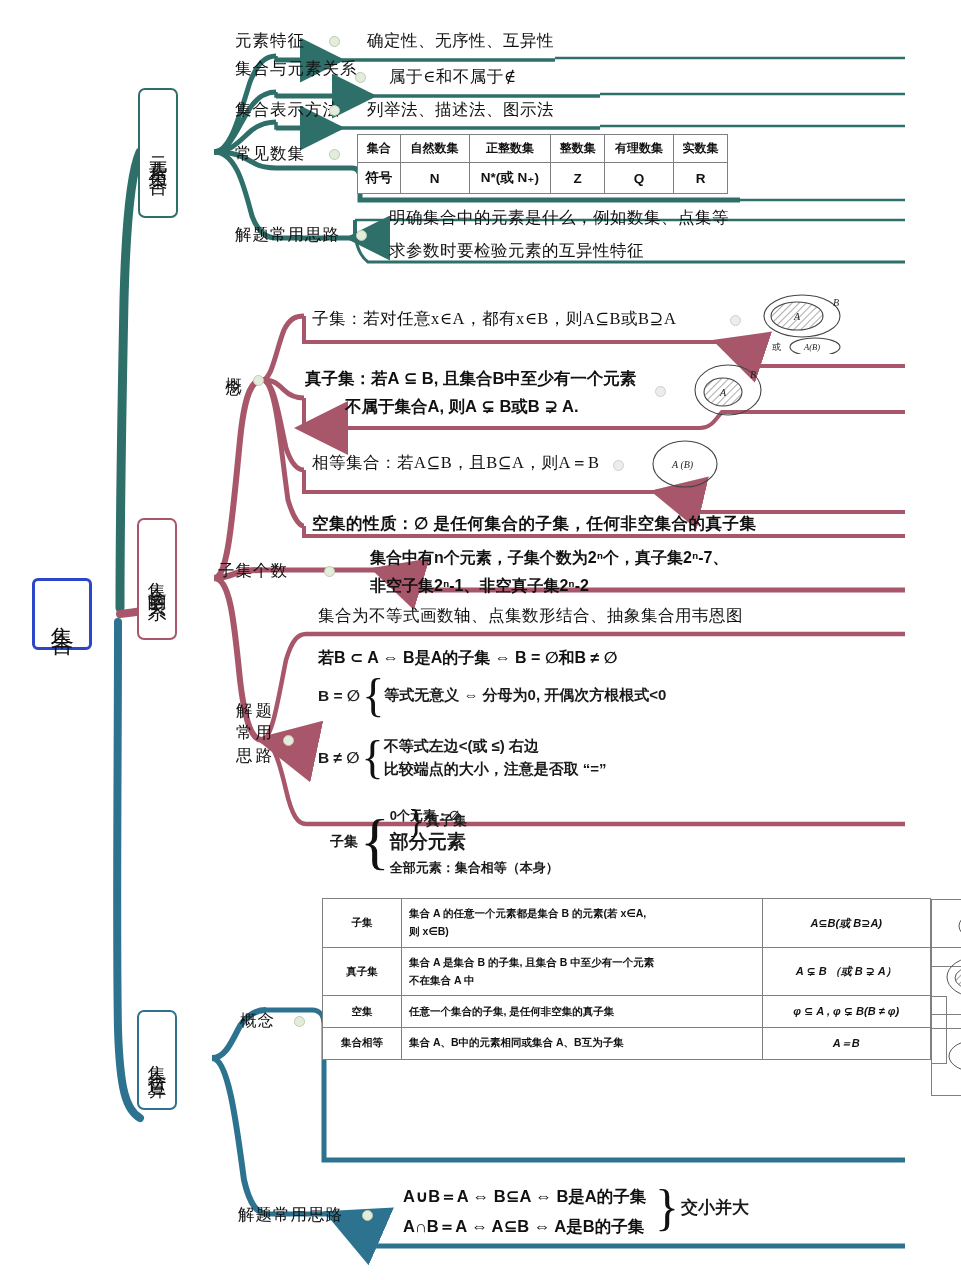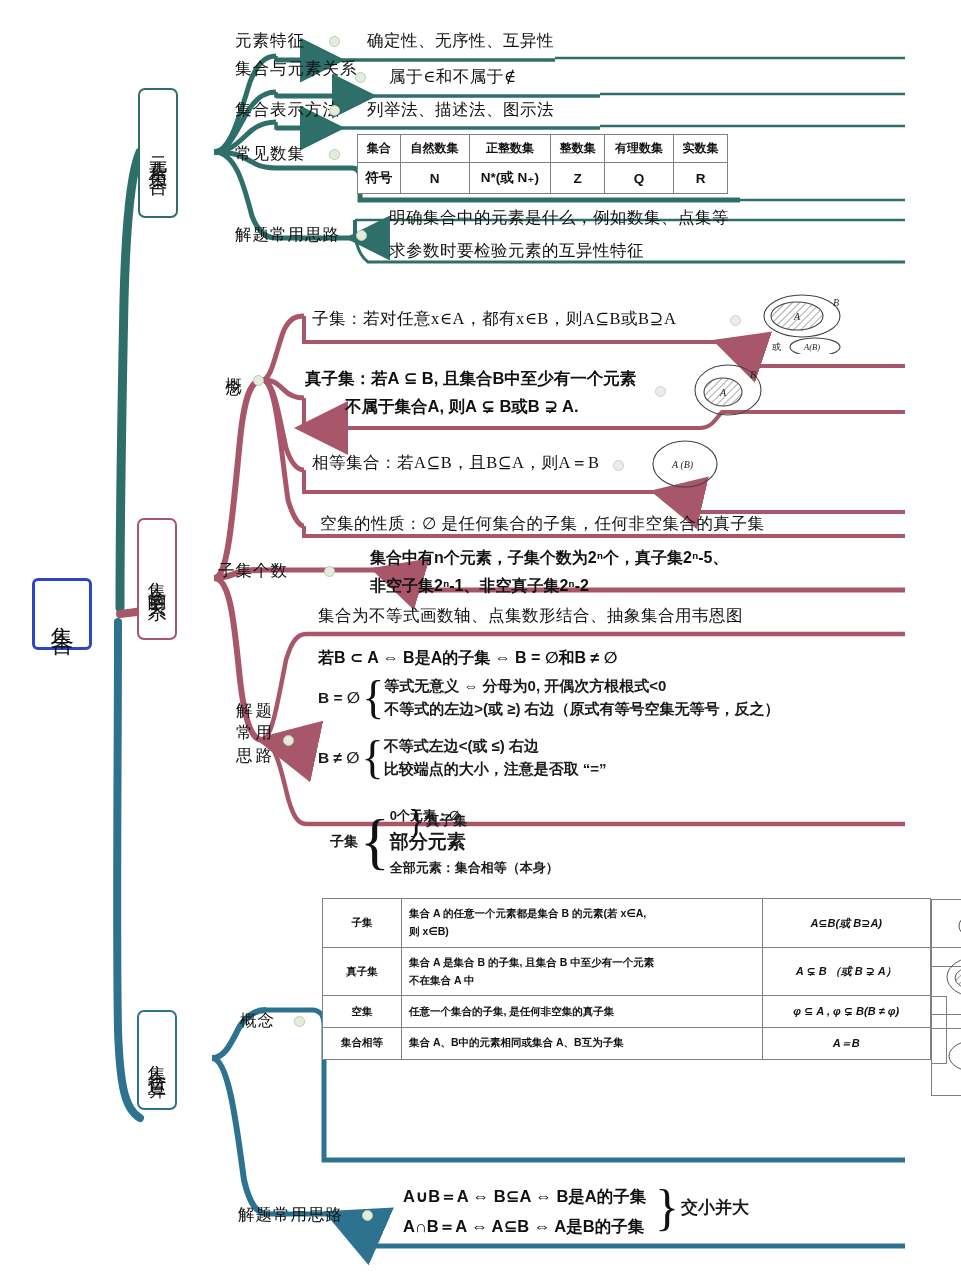--- a/index.html
+++ b/index.html
@@ -202,21 +202,21 @@
   <div class="leaf" style="left:312px;top:308px;">子集：若对任意x∈A，都有x∈B，则A⊆B或B⊇A</div>
   <div class="dot gray" style="left:730px;top:315px;"></div>
 
   <div class="leaf bold" style="left:345px;top:396px;font-size:16.5px;">不属于集合A, 则A ⊊ B或B ⊋ A.</div>
   <div class="leaf bold" style="left:305px;top:368px;font-size:16.5px;">真子集：若A ⊆ B, 且集合B中至少有一个元素</div>
   <div class="dot gray" style="left:655px;top:386px;"></div>
 
   <div class="leaf" style="left:312px;top:452px;">相等集合：若A⊆B，且B⊆A，则A＝B</div>
   <div class="dot gray" style="left:613px;top:460px;"></div>
 
-  <div class="leaf" style="left:320px;top:513px;">空集的性质：∅ 是任何集合的子集，任何非空集合的真子集</div>
+  <div class="leaf" style="left:312px;top:513px;font-weight:bold;">空集的性质：∅ 是任何集合的子集，任何非空集合的真子集</div>
 
   <div class="venn" style="left:760px;top:292px;">
     <svg width="90" height="62" viewBox="0 0 90 62">
       <defs>
         <pattern id="hatch" patternUnits="userSpaceOnUse" width="5" height="5" patternTransform="rotate(45)">
           <line x1="0" y1="0" x2="0" y2="5" stroke="#555" stroke-width="1"></line>
         </pattern>
       </defs>
       <ellipse cx="42" cy="24" rx="38" ry="21" fill="none" stroke="#444" stroke-width="1.1"></ellipse>
       <ellipse cx="37" cy="24" rx="26" ry="14" fill="url(#hatch)" stroke="#444" stroke-width="1.1"></ellipse>
@@ -239,38 +239,37 @@
 
   <div class="venn" style="left:645px;top:438px;">
     <svg width="80" height="52" viewBox="0 0 80 52">
       <ellipse cx="40" cy="26" rx="32" ry="23" fill="none" stroke="#444" stroke-width="1.1"></ellipse>
       <text x="27" y="30" font-size="10" font-style="italic" fill="#222">A (B)</text>
     </svg>
   </div>
 
   <div class="tlabel" style="left:218px;top:560px;">子集个数</div>
   <div class="dot" style="left:324px;top:566px;"></div>
-  <div class="leaf bold" style="left:370px;top:548px;font-size:16px;">集合中有n个元素，子集个数为2ⁿ个，真子集2ⁿ-5、</div>
+  <div class="leaf bold" style="left:370px;top:548px;font-size:16px;">集合中有n个元素，子集个数为2ⁿ个，真子集2ⁿ-7、</div>
   <div class="leaf bold" style="left:370px;top:576px;font-size:16px;">非空子集2ⁿ-1、非空真子集2ⁿ-2</div>
 
   <div class="tlabel vert" style="left:236px;top:700px;height:80px;letter-spacing:3px;
                                        writing-mode:horizontal-tb;text-orientation:mixed;width:42px;
                                        line-height:1.35;white-space:normal;">解题常用思路</div>
   <div class="dot" style="left:283px;top:735px;"></div>
 
   <div class="leaf" style="left:318px;top:605px;text-align:center;">集合为不等式画数轴、点集数形结合、抽象集合用韦恩图</div>
 
   <div class="leaf bold" style="left:318px;top:648px;font-size:16px;">若B ⊂ A ⇔ B是A的子集 ⇔ B = ∅和B ≠ ∅</div>
 
   <div class="brgrp" style="left:318px;top:675px;--bs:46px;">
     <span class="brlead">B = ∅</span>
     <span class="brace">{</span>
     <span class="brcol">
       <span class="ln">等式无意义 ⇔ 分母为0, 开偶次方根根式&lt;0</span>
-      <span class="ln">不等式的左边&gt;(或 ≥) 右边（原式有等号空集无等号，反之）</span>
     </span>
   </div>
 
   <div class="brgrp" style="left:318px;top:735px;--bs:46px;">
     <span class="brlead">B ≠ ∅</span>
     <span class="brace">{</span>
     <span class="brcol">
       <span class="ln">不等式左边&lt;(或 ≤) 右边</span>
       <span class="ln">比较端点的大小，注意是否取 “=”</span>
     </span>

